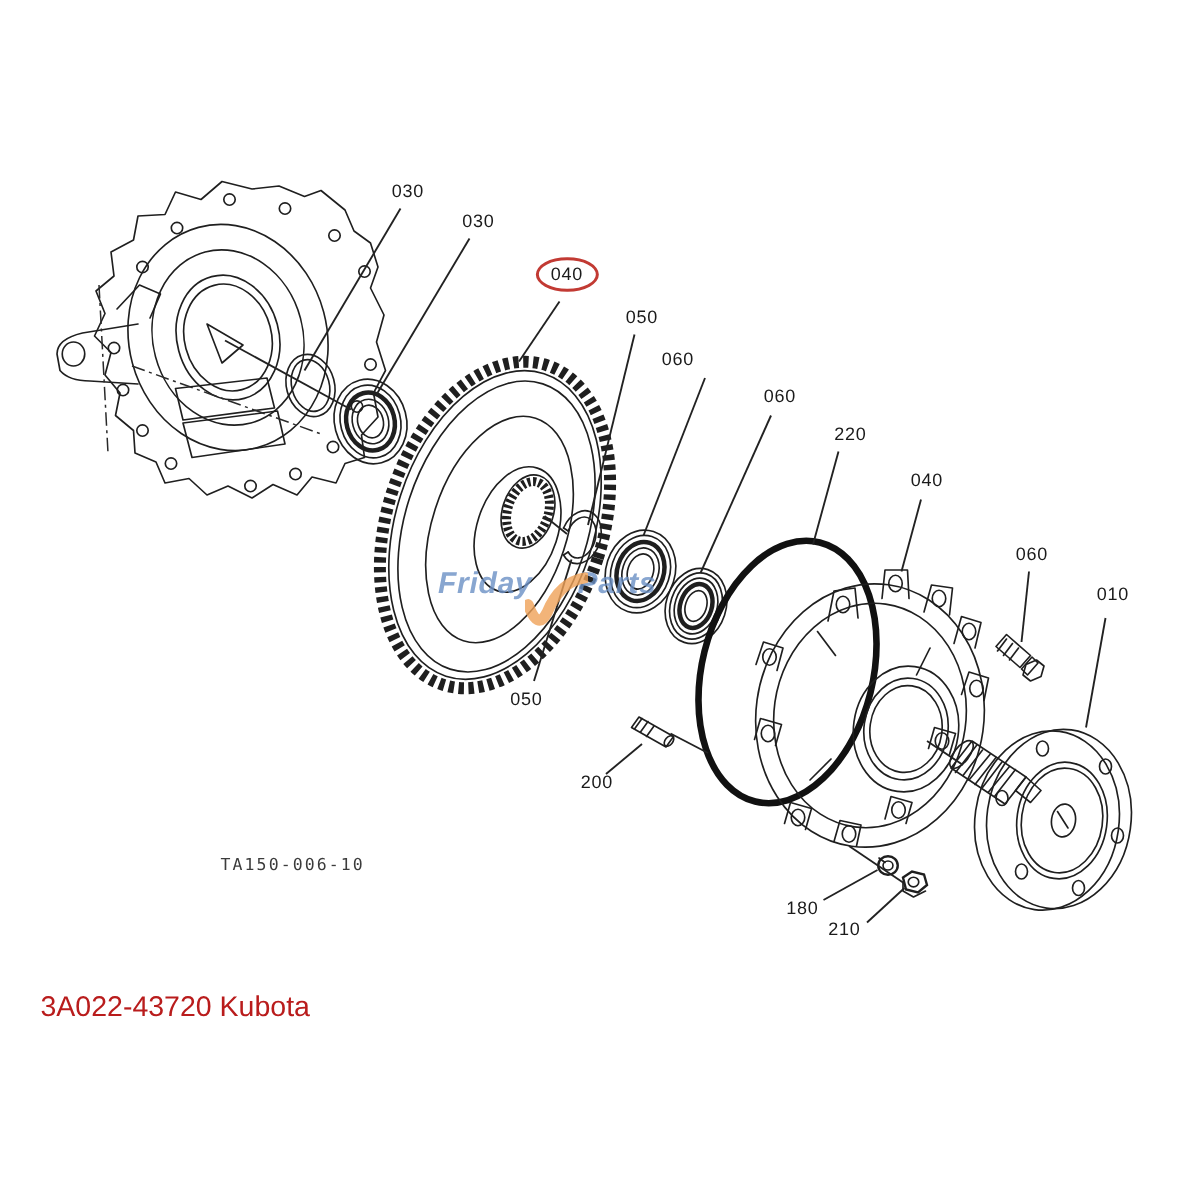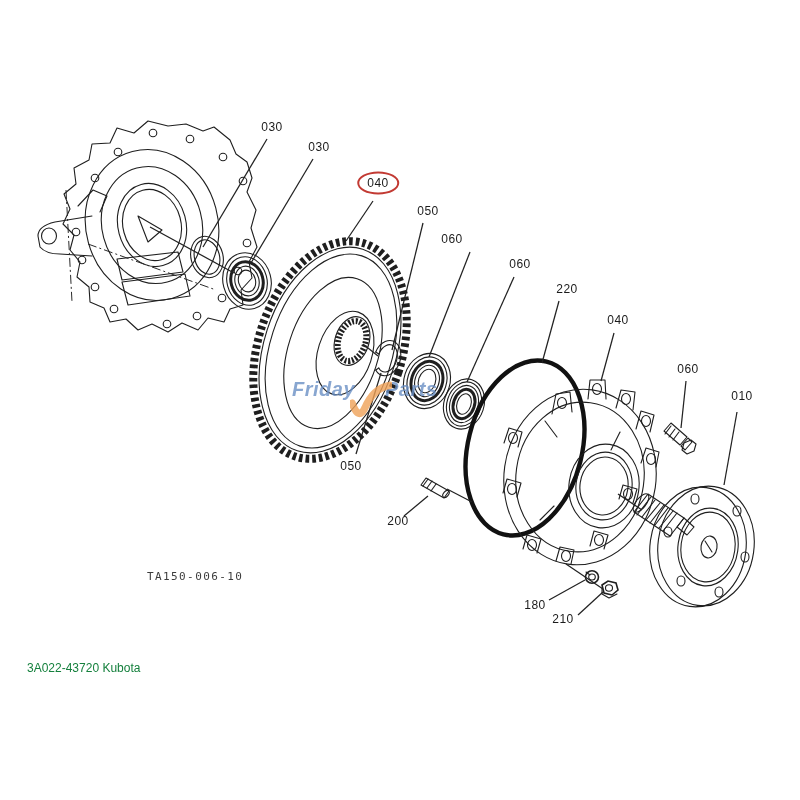--- a/index.html
+++ b/index.html
@@ -20,21 +20,21 @@
            color:#1b1b1b;letter-spacing:.5px;white-space:nowrap;
            font-family:"Liberation Sans",sans-serif;}
   .circled{border:2.6px solid var(--hl,#c23a33);border-radius:50%;padding:3px 8px 4px 8px;}
   
   .watermark{position:absolute;left:292px;top:378px;display:flex;align-items:flex-start;
              font-style:italic;font-weight:700;font-size:20px;letter-spacing:.5px;
              color:var(--wm,#6b90c5);opacity:.8;}
   .watermark .swoosh{width:42px;height:40px;margin:0 -7px 0 -5px;transform:translateY(3px);}
   .drawing-number{position:absolute;left:147px;top:550px;font-family:"DejaVu Sans Mono",monospace;
                   font-size:11px;color:#3c3c3c;letter-spacing:1.4px;margin-top:20px;}
-  .footer-code{position:absolute;left:27px;top:661px;font-size:12px;color:#15803d;}
+  .footer-code{position:absolute;left:27px;top:661px;font-size:19px;color:#b91c1c;}
 </style>
 </head>
 <body>
 
 <div id="canvas">
 
   <svg id="drawing" width="800" height="800" viewBox="0 0 800 800">
 
     <g>
       <path class="ln" d="M148,121 L168,126 L186,124 L203,131 L214,127 L230,140 L236,154 L247,162

